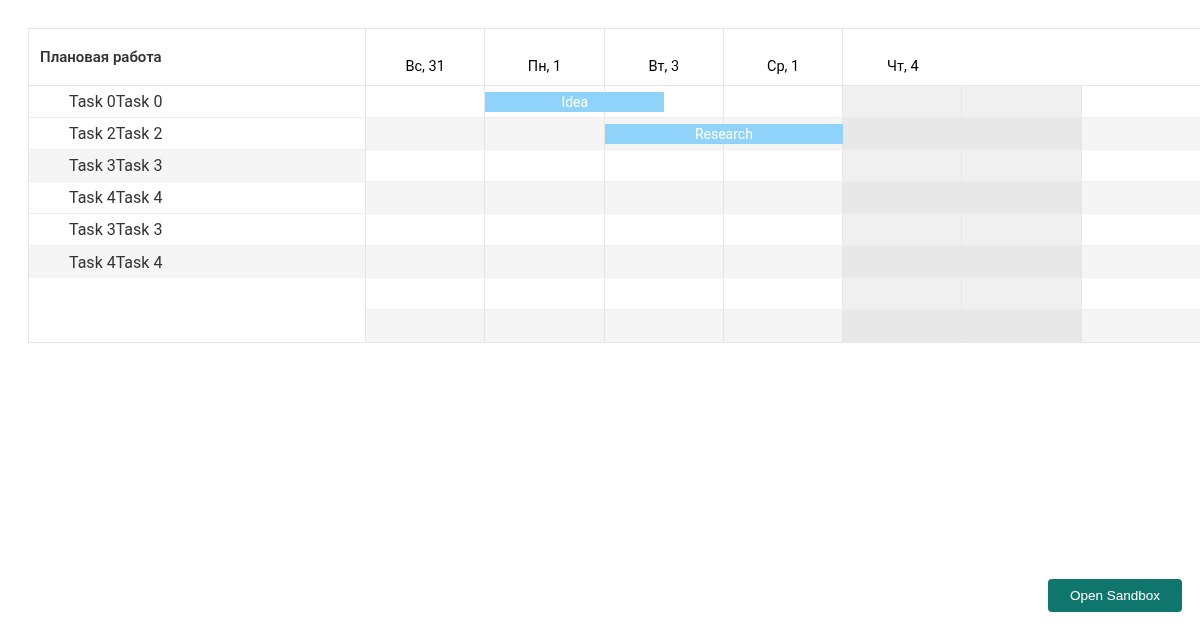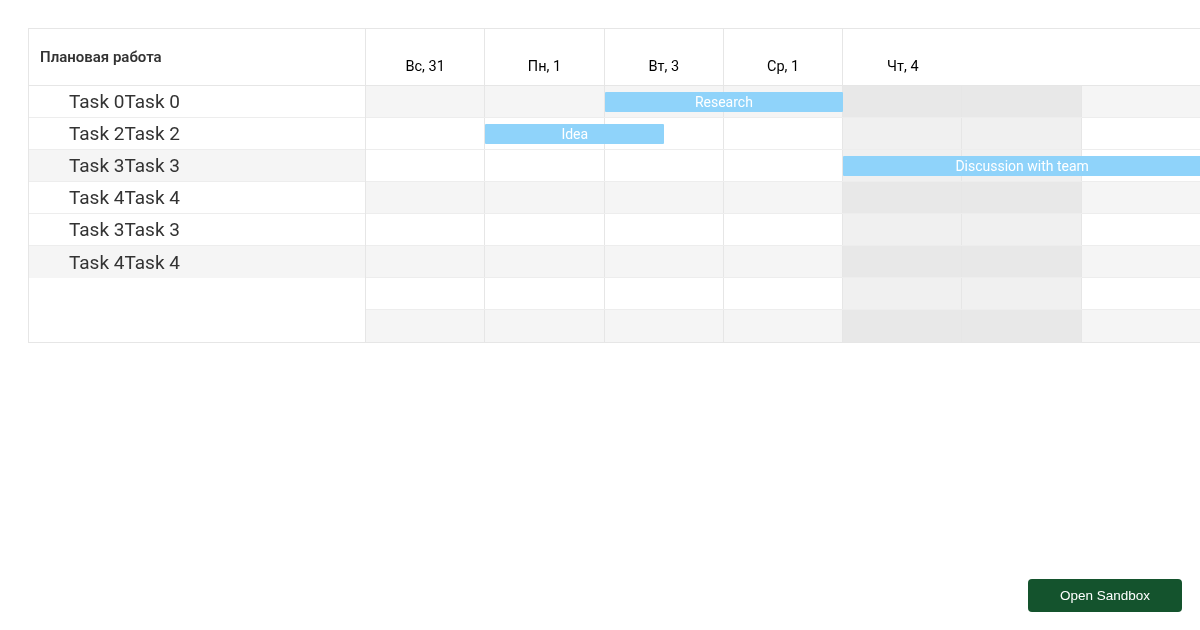--- a/index.html
+++ b/index.html
@@ -37,21 +37,21 @@
     font-weight: 600;
     border-bottom: 1px solid #e6e6e6;
     font-size: 15px;
   }
   .task-row-label {
     height: 32px;
     display: flex;
     align-items: center;
     padding-left: 40px;
     border-bottom: 1px solid #ededed;
-    font-size: 19px;
+    font-size: 16px;
     text-align: right;
   }
   .task-row-label:last-child {
     border-bottom: none;
   }
   .task-row-label.alt {
     background: #f5f5f5;
   }
   .timeline {
     flex: 1;
@@ -122,23 +122,23 @@
     align-items: center;
     justify-content: center;
     border-radius: 1px;
     cursor: pointer;
     white-space: nowrap;
   }
   .open-sandbox {
     position: absolute;
     right: 18px;
     bottom: 18px;
-    background: #14532d;
+    background: #0f766e;
     color: #fff;
-    padding: 9px 32px;
+    padding: 9px 22px;
     border-radius: 4px;
     font-size: 13.5px;
     cursor: pointer;
     border: none;
   }
 </style>
 </head>
 <body>
 
 <div class="gantt-container">
@@ -155,20 +155,32 @@
   </div>
   <div class="timeline">
     <div class="timeline-header" id="timeline-header">
         <div class="day-col-header">Вс, 31</div>
         <div class="day-col-header">Пн, 1</div>
         <div class="day-col-header">Вт, 3</div>
         <div class="day-col-header">Ср, 1</div>
         <div class="day-col-header">Чт, 4</div>
       </div>
     <div class="timeline-body" id="timeline-body">
+        <div class="timeline-row">
+          <div class="cell-grid">
+            <div class="cell"></div>
+            <div class="cell"></div>
+            <div class="cell"></div>
+            <div class="cell"></div>
+            <div class="cell weekend"></div>
+            <div class="cell weekend"></div>
+            <div class="cell"></div>
+          </div>
+          <div class="bar" style="left: 119.3px; width: 178.95px; background: rgb(143, 211, 250);">Idea</div>
+        </div>
         <div class="timeline-row alt">
           <div class="cell-grid">
             <div class="cell"></div>
             <div class="cell"></div>
             <div class="cell"></div>
             <div class="cell"></div>
             <div class="cell weekend"></div>
             <div class="cell weekend"></div>
             <div class="cell"></div>
           </div>
@@ -177,33 +189,20 @@
         <div class="timeline-row">
           <div class="cell-grid">
             <div class="cell"></div>
             <div class="cell"></div>
             <div class="cell"></div>
             <div class="cell"></div>
             <div class="cell weekend"></div>
             <div class="cell weekend"></div>
             <div class="cell"></div>
           </div>
-          <div class="bar" style="left: 119.3px; width: 178.95px; background: rgb(143, 211, 250);">Idea</div>
-        </div>
-        <div class="timeline-row">
-          <div class="cell-grid">
-            <div class="cell"></div>
-            <div class="cell"></div>
-            <div class="cell"></div>
-            <div class="cell"></div>
-            <div class="cell weekend"></div>
-            <div class="cell weekend"></div>
-            <div class="cell"></div>
-          </div>
-          <div class="bar" style="left: 477.2px; width: 357.9px; background: rgb(143, 211, 250);">Discussion with team</div>
         </div>
         <div class="timeline-row alt">
           <div class="cell-grid">
             <div class="cell"></div>
             <div class="cell"></div>
             <div class="cell"></div>
             <div class="cell"></div>
             <div class="cell weekend"></div>
             <div class="cell weekend"></div>
             <div class="cell"></div>

